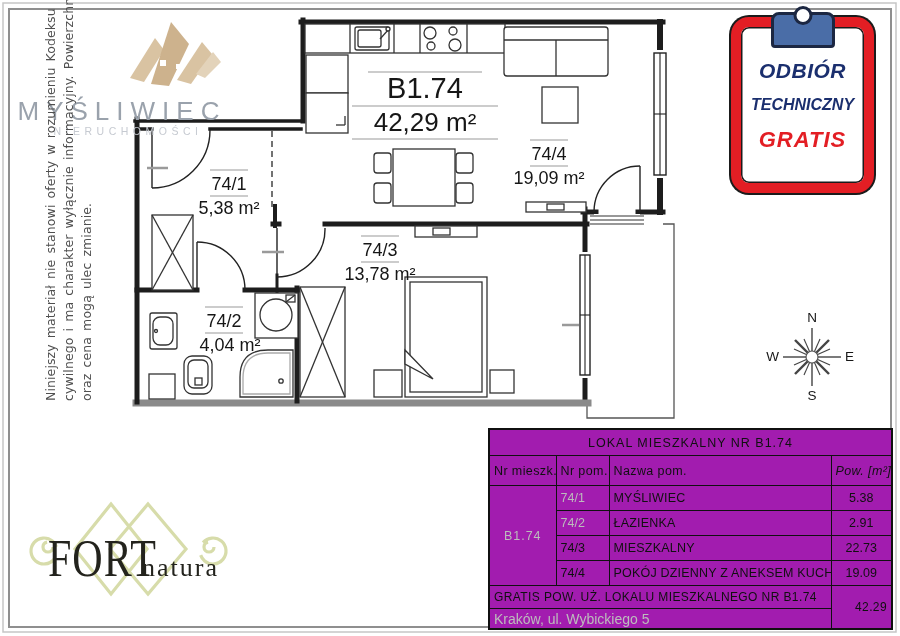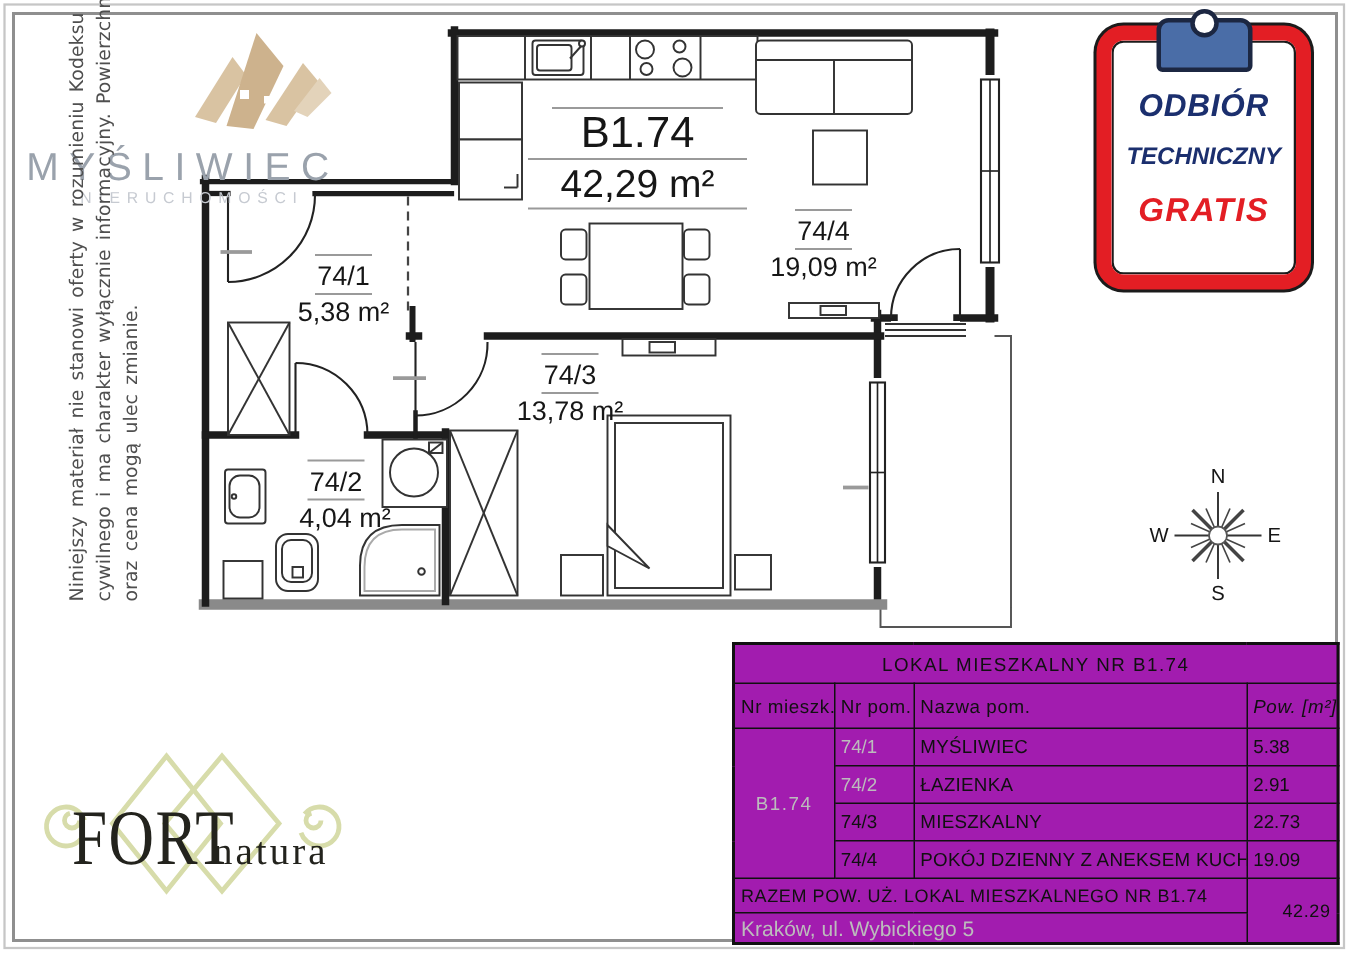--- a/index.html
+++ b/index.html
@@ -43,21 +43,21 @@
   
   .flat-table{left:488px;top:428px;border-collapse:collapse;table-layout:fixed;width:403px;
               background:#a21caf;z-index:4;font-family:"Liberation Sans",sans-serif;color:#101010;}
   .flat-table td{border:1.5px solid #101010;vertical-align:middle;overflow:hidden;
                  white-space:nowrap;padding:0 4px;}
   .flat-table{border:2.5px solid #101010;}
   .t-title{height:25px;text-align:center;font-size:12.5px;letter-spacing:1px;}
   .t-head td{height:29px;font-size:12.5px;letter-spacing:0.4px;}
   .t-row td{height:24px;font-size:12.5px;}
   .t-name{font-size:11.5px;letter-spacing:0.2px;}
-  .t-num{text-align:left;padding-right:6px;}
+  .t-num{text-align:center;padding-right:6px;}
   .t-unitcell{font-size:19px;color:#bcbcbc;text-align:center;letter-spacing:1px;}
   .muted{color:#bcbcbc;}
   .t-total td{height:22px;font-size:12px;letter-spacing:0.4px;}
   .t-total-num{text-align:right;font-size:13px;}
   .t-addr td{height:19px;font-size:14px;}
   .c{text-align:center;font-style:italic;}
 
   
   .fort-main{font-family:"Liberation Serif",serif;font-size:42px;fill:#23231d;letter-spacing:1px;}
   .fort-sub{font-family:"Liberation Serif",serif;font-size:26px;fill:#23231d;letter-spacing:2px;}
@@ -361,21 +361,21 @@
     <td>74/3</td>
     <td class="t-name">MIESZKALNY</td>
     <td class="t-num">22.73</td>
   </tr>
   <tr class="t-row">
     <td>74/4</td>
     <td class="t-name">POKÓJ DZIENNY Z ANEKSEM KUCHENNYM</td>
     <td class="t-num">19.09</td>
   </tr>
   <tr class="t-total">
-    <td colspan="3">RAZEM POW. UŻ. LOKAL MIESZKALNEGO NR B1.74</td>
+    <td colspan="3">GRATIS POW. UŻ. LOKALU MIESZKALNEGO NR B1.74</td>
     <td rowspan="2" class="t-total-num">42.29</td>
   </tr>
   <tr class="t-addr">
     <td colspan="3" class="muted">Kraków, ul. Wybickiego 5</td>
   </tr>
 </tbody>
   </table>
 
 <div class="abs" style="left:20px;top:481px;width:245px;height:128px;z-index:2">
   <svg width="245" height="128" viewBox="0 0 245 128">

